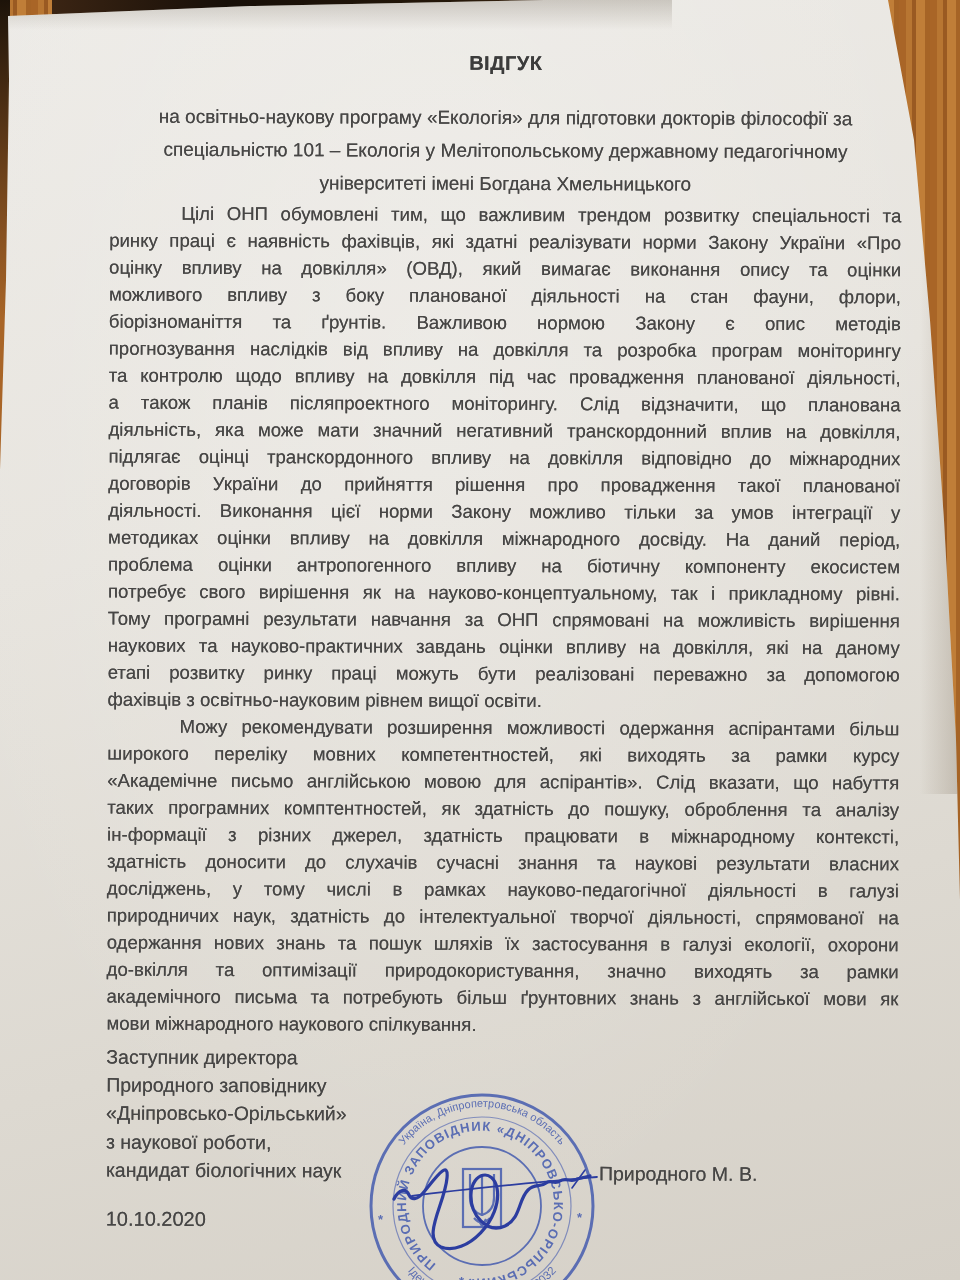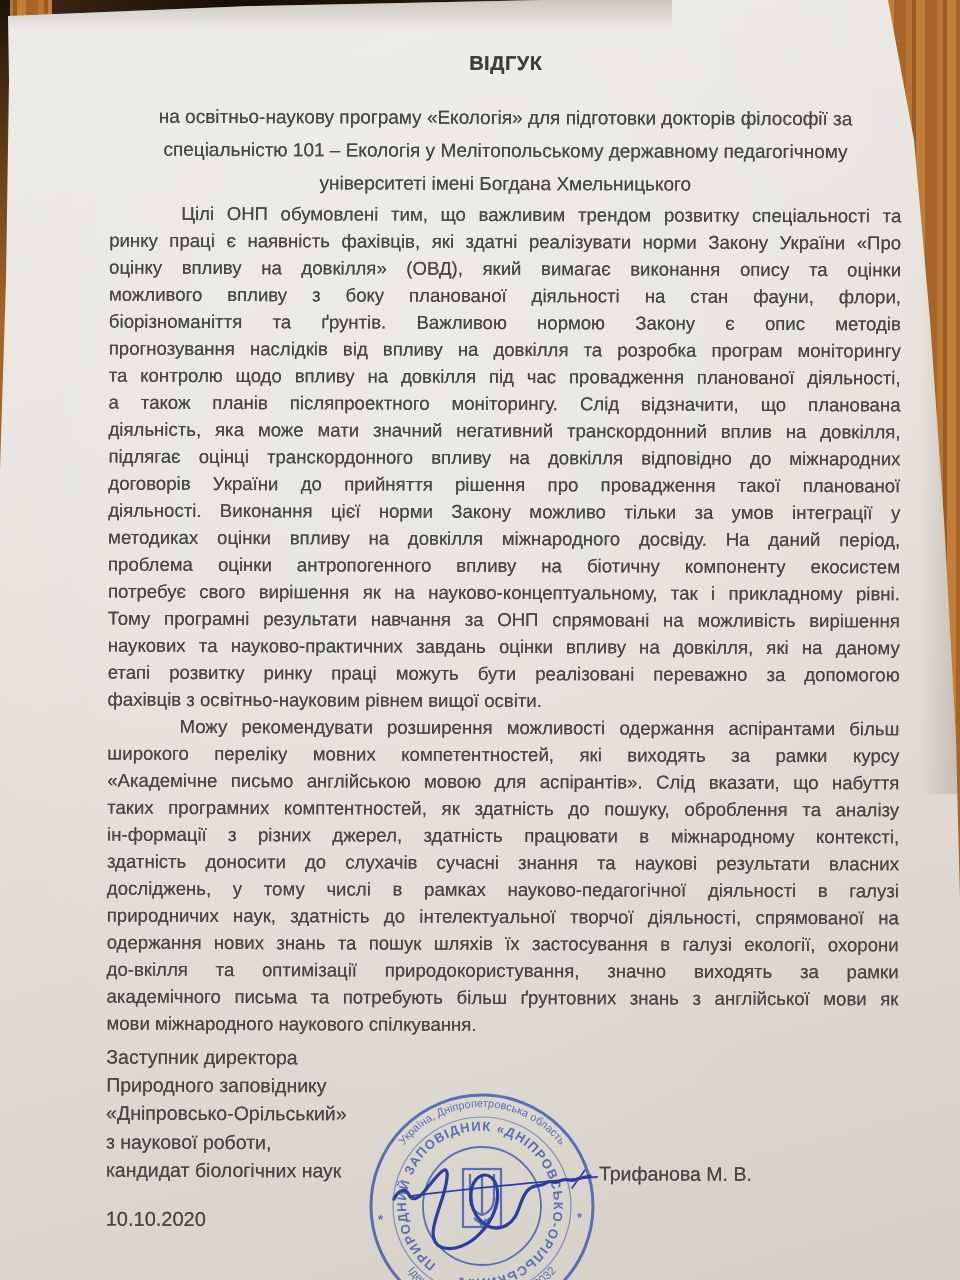--- a/index.html
+++ b/index.html
@@ -126,21 +126,21 @@
     <div class="signoff">
       <div>
           <div class="">Заступник директора</div>
           <div class="">Природного заповіднику</div>
           <div class="">«Дніпровсько-Орільський»</div>
           <div class="">з наукової роботи,</div>
           <div class="">кандидат біологічних наук</div>
         </div>
       <div class="signoff-date">10.10.2020</div>
     </div>
-    <div class="signee">Трифанова М. В.</div>
+    <div class="signee">Природного М. В.</div>
   </div>
 </div>
 
 <svg class="stamp-svg" viewBox="0 0 240 240">
   <g fill="none" stroke="#4a60b0">
     <circle cx="120" cy="120" r="111" stroke-width="3"></circle>
     <circle cx="120" cy="120" r="89" stroke-width="1.2" opacity=".7"></circle>
     <circle cx="120" cy="120" r="59" stroke-width="1.8"></circle>
 
     <g stroke-width="2.2">

